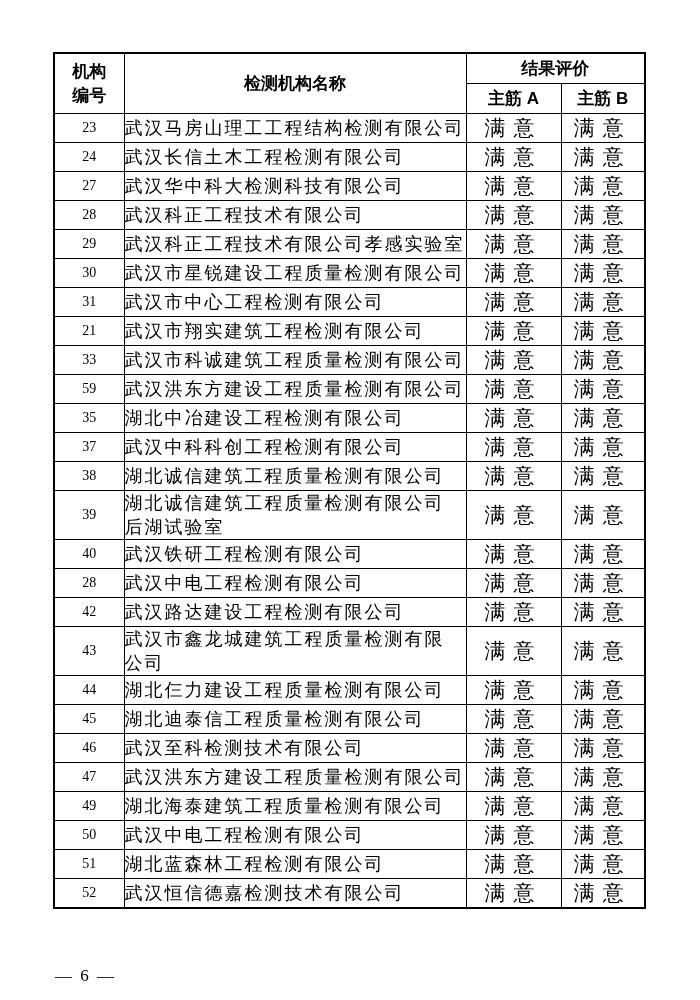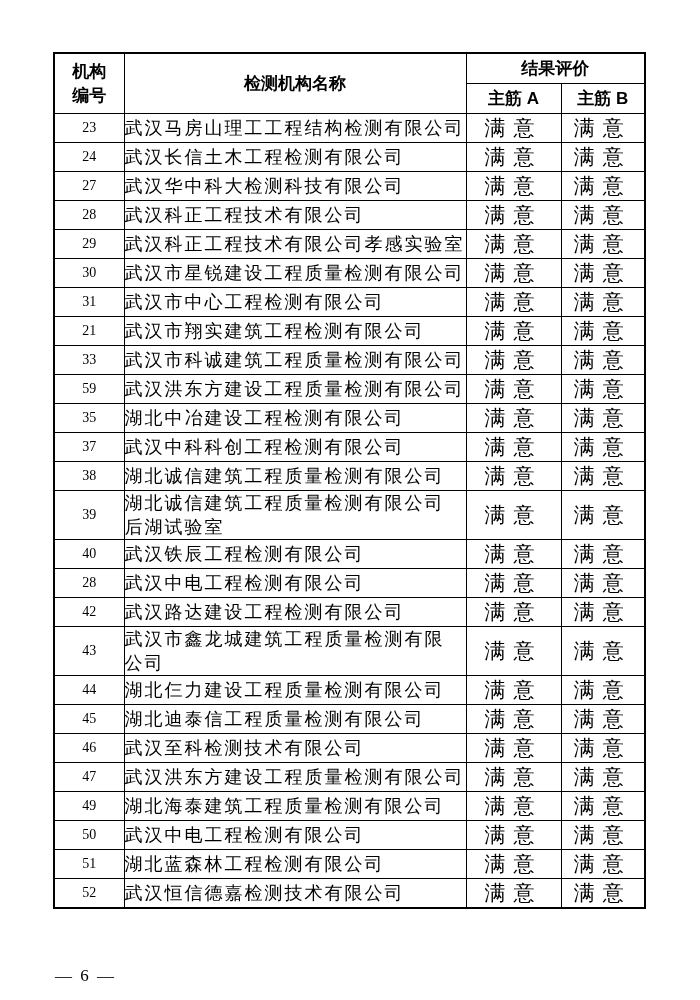--- a/index.html
+++ b/index.html
@@ -191,21 +191,21 @@
     <tr>
       <td class="cell-no">39</td>
       <td class="cell-name">湖北诚信建筑工程质量检测有限公司
 后湖试验室</td>
       <td class="cell-eval">满意</td>
       <td class="cell-eval">满意</td>
     </tr>
 
     <tr>
       <td class="cell-no">40</td>
-      <td class="cell-name">武汉铁辰工程检测有限公司</td>
+      <td class="cell-name">武汉铁研工程检测有限公司</td>
       <td class="cell-eval">满意</td>
       <td class="cell-eval">满意</td>
     </tr>
 
     <tr>
       <td class="cell-no">28</td>
       <td class="cell-name">武汉中电工程检测有限公司</td>
       <td class="cell-eval">满意</td>
       <td class="cell-eval">满意</td>
     </tr>

